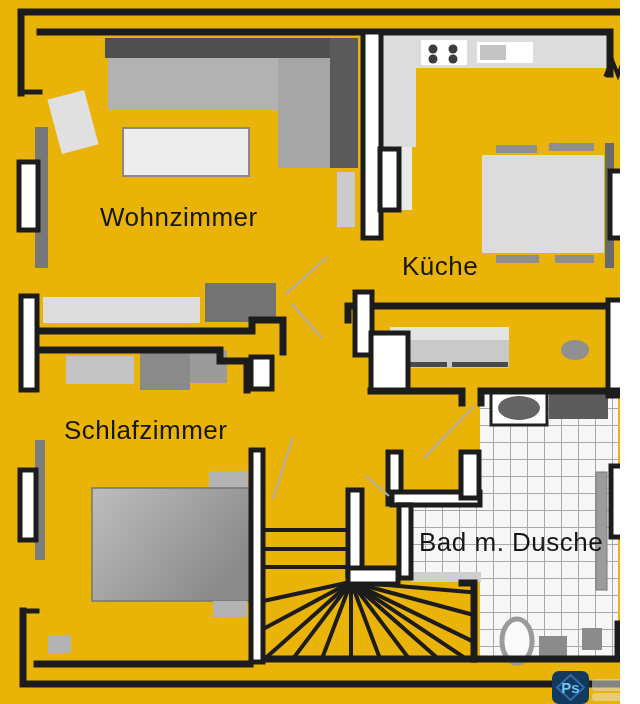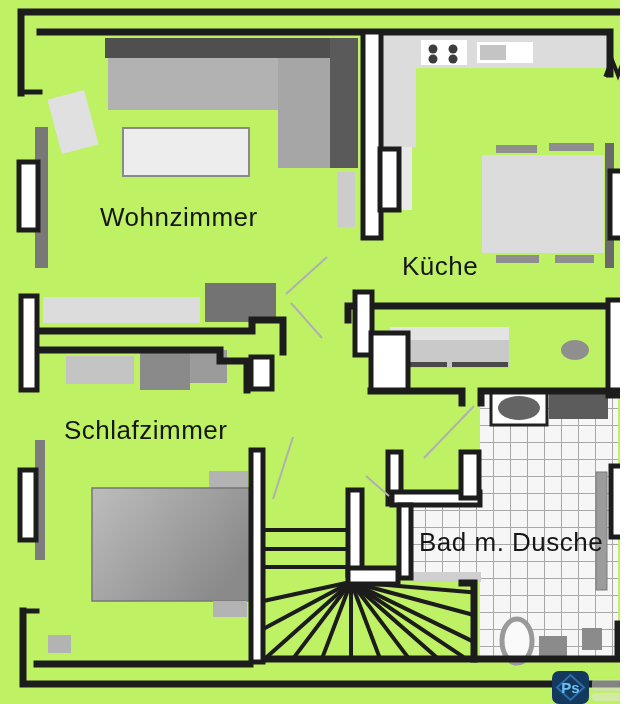--- a/index.html
+++ b/index.html
@@ -1,16 +1,16 @@
 <!DOCTYPE html>
 <html><head>
 <meta charset="utf-8">
 <style>
   html,body{margin:0;padding:0;background:#ffffff;}
-  .plan-wrap{position:relative;width:620px;height:704px;background:#bef264;overflow:hidden;}
+  .plan-wrap{position:relative;width:620px;height:704px;background:#eab308;overflow:hidden;}
   svg{display:block;}
   .room-label{font-family:"Liberation Sans","DejaVu Sans",sans-serif;font-size:26px;fill:#161616;letter-spacing:0.5px;}
   .ps-label{font-family:"Liberation Sans","DejaVu Sans",sans-serif;font-size:15px;font-weight:bold;fill:#6cc1f5;}
   .wall{stroke:#1c1c1c;fill:none;stroke-linecap:square;}
   .w7{stroke-width:7;}
   .w5{stroke-width:5;}
   .w4{stroke-width:4;}
   .hollow{fill:#ffffff;stroke:#1c1c1c;stroke-width:5;}
   .doorline{stroke:#b0b0b0;stroke-width:2;fill:none;}
   .stair{stroke:#1c1c1c;stroke-width:4;fill:none;stroke-linecap:square;}

